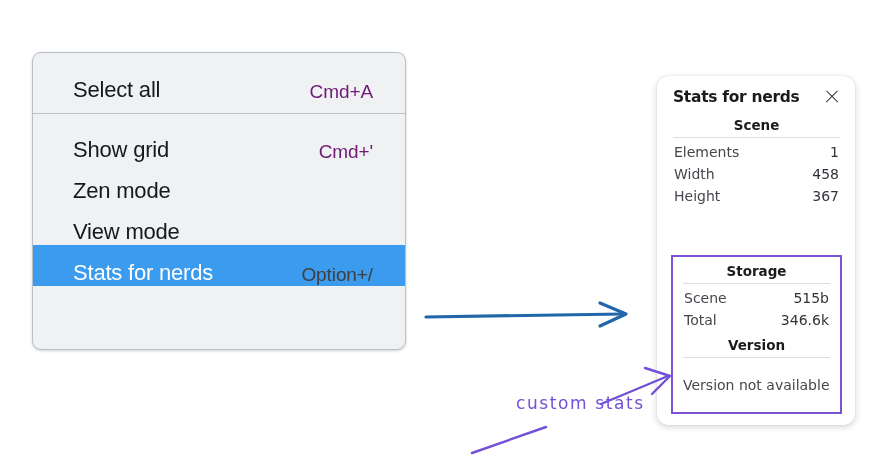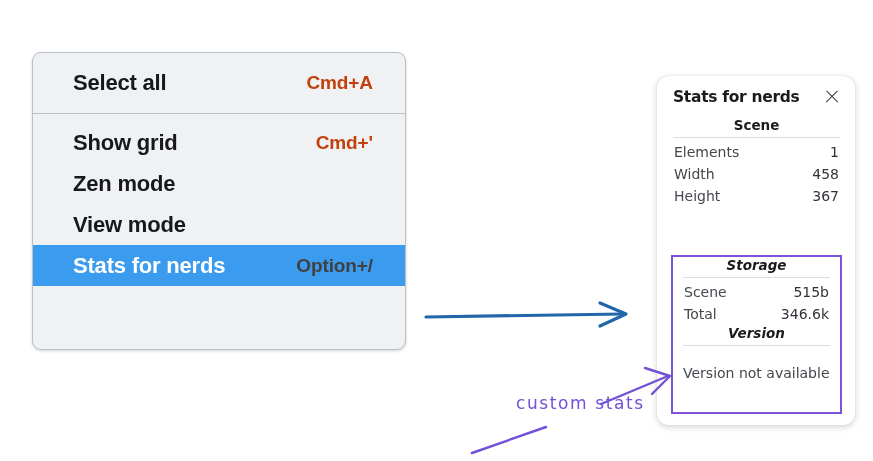--- a/index.html
+++ b/index.html
@@ -32,36 +32,35 @@
   }
   .menu-group {
     padding: 8px 0 7px 0;
   }
   .menu-group.first {
     border-bottom: 1px solid #b8c0ca;
     padding: 9px 0 10px 0;
   }
   .menu-item {
     display: flex;
-    align-items: center;
+    align-items: flex-end;
     justify-content: space-between;
     height: 41px;
     padding: 0 32px 0 40px;
     box-sizing: border-box;
     cursor: default;
-    font-weight: bold;
   }
   .menu-item .label {
     font-size: 22px;
     color: #16181c;
     letter-spacing: -0.2px;
   }
   .menu-item .shortcut {
     font-size: 19px;
-    color: #c2410c;
+    color: #701a75;
     letter-spacing: -0.1px;
   }
   .menu-item.selected {
     background: #3b9bee;
   }
   .menu-item.selected .label {
     color: #ffffff;
   }
   .menu-item.selected .shortcut {
     color: #404040;
@@ -144,21 +143,21 @@
   .purple-box {
     position: absolute;
     left: 14px;
     top: 179px;
     width: 171px;
     height: 159px;
     border: 2px solid #7c52d6;
     box-sizing: border-box;
     padding: 0 9px;
   }
-  .purple-box .sect-title { padding-top: 0; font-style: italic; }
+  .purple-box .sect-title { padding-top: 6px; }
   .version-line {
     font-size: 14px;
     color: #44474c;
     padding: 3px 0 0 1px;
     white-space: nowrap;
     margin-top: 16px;
   }
 
   
   #annotations {

